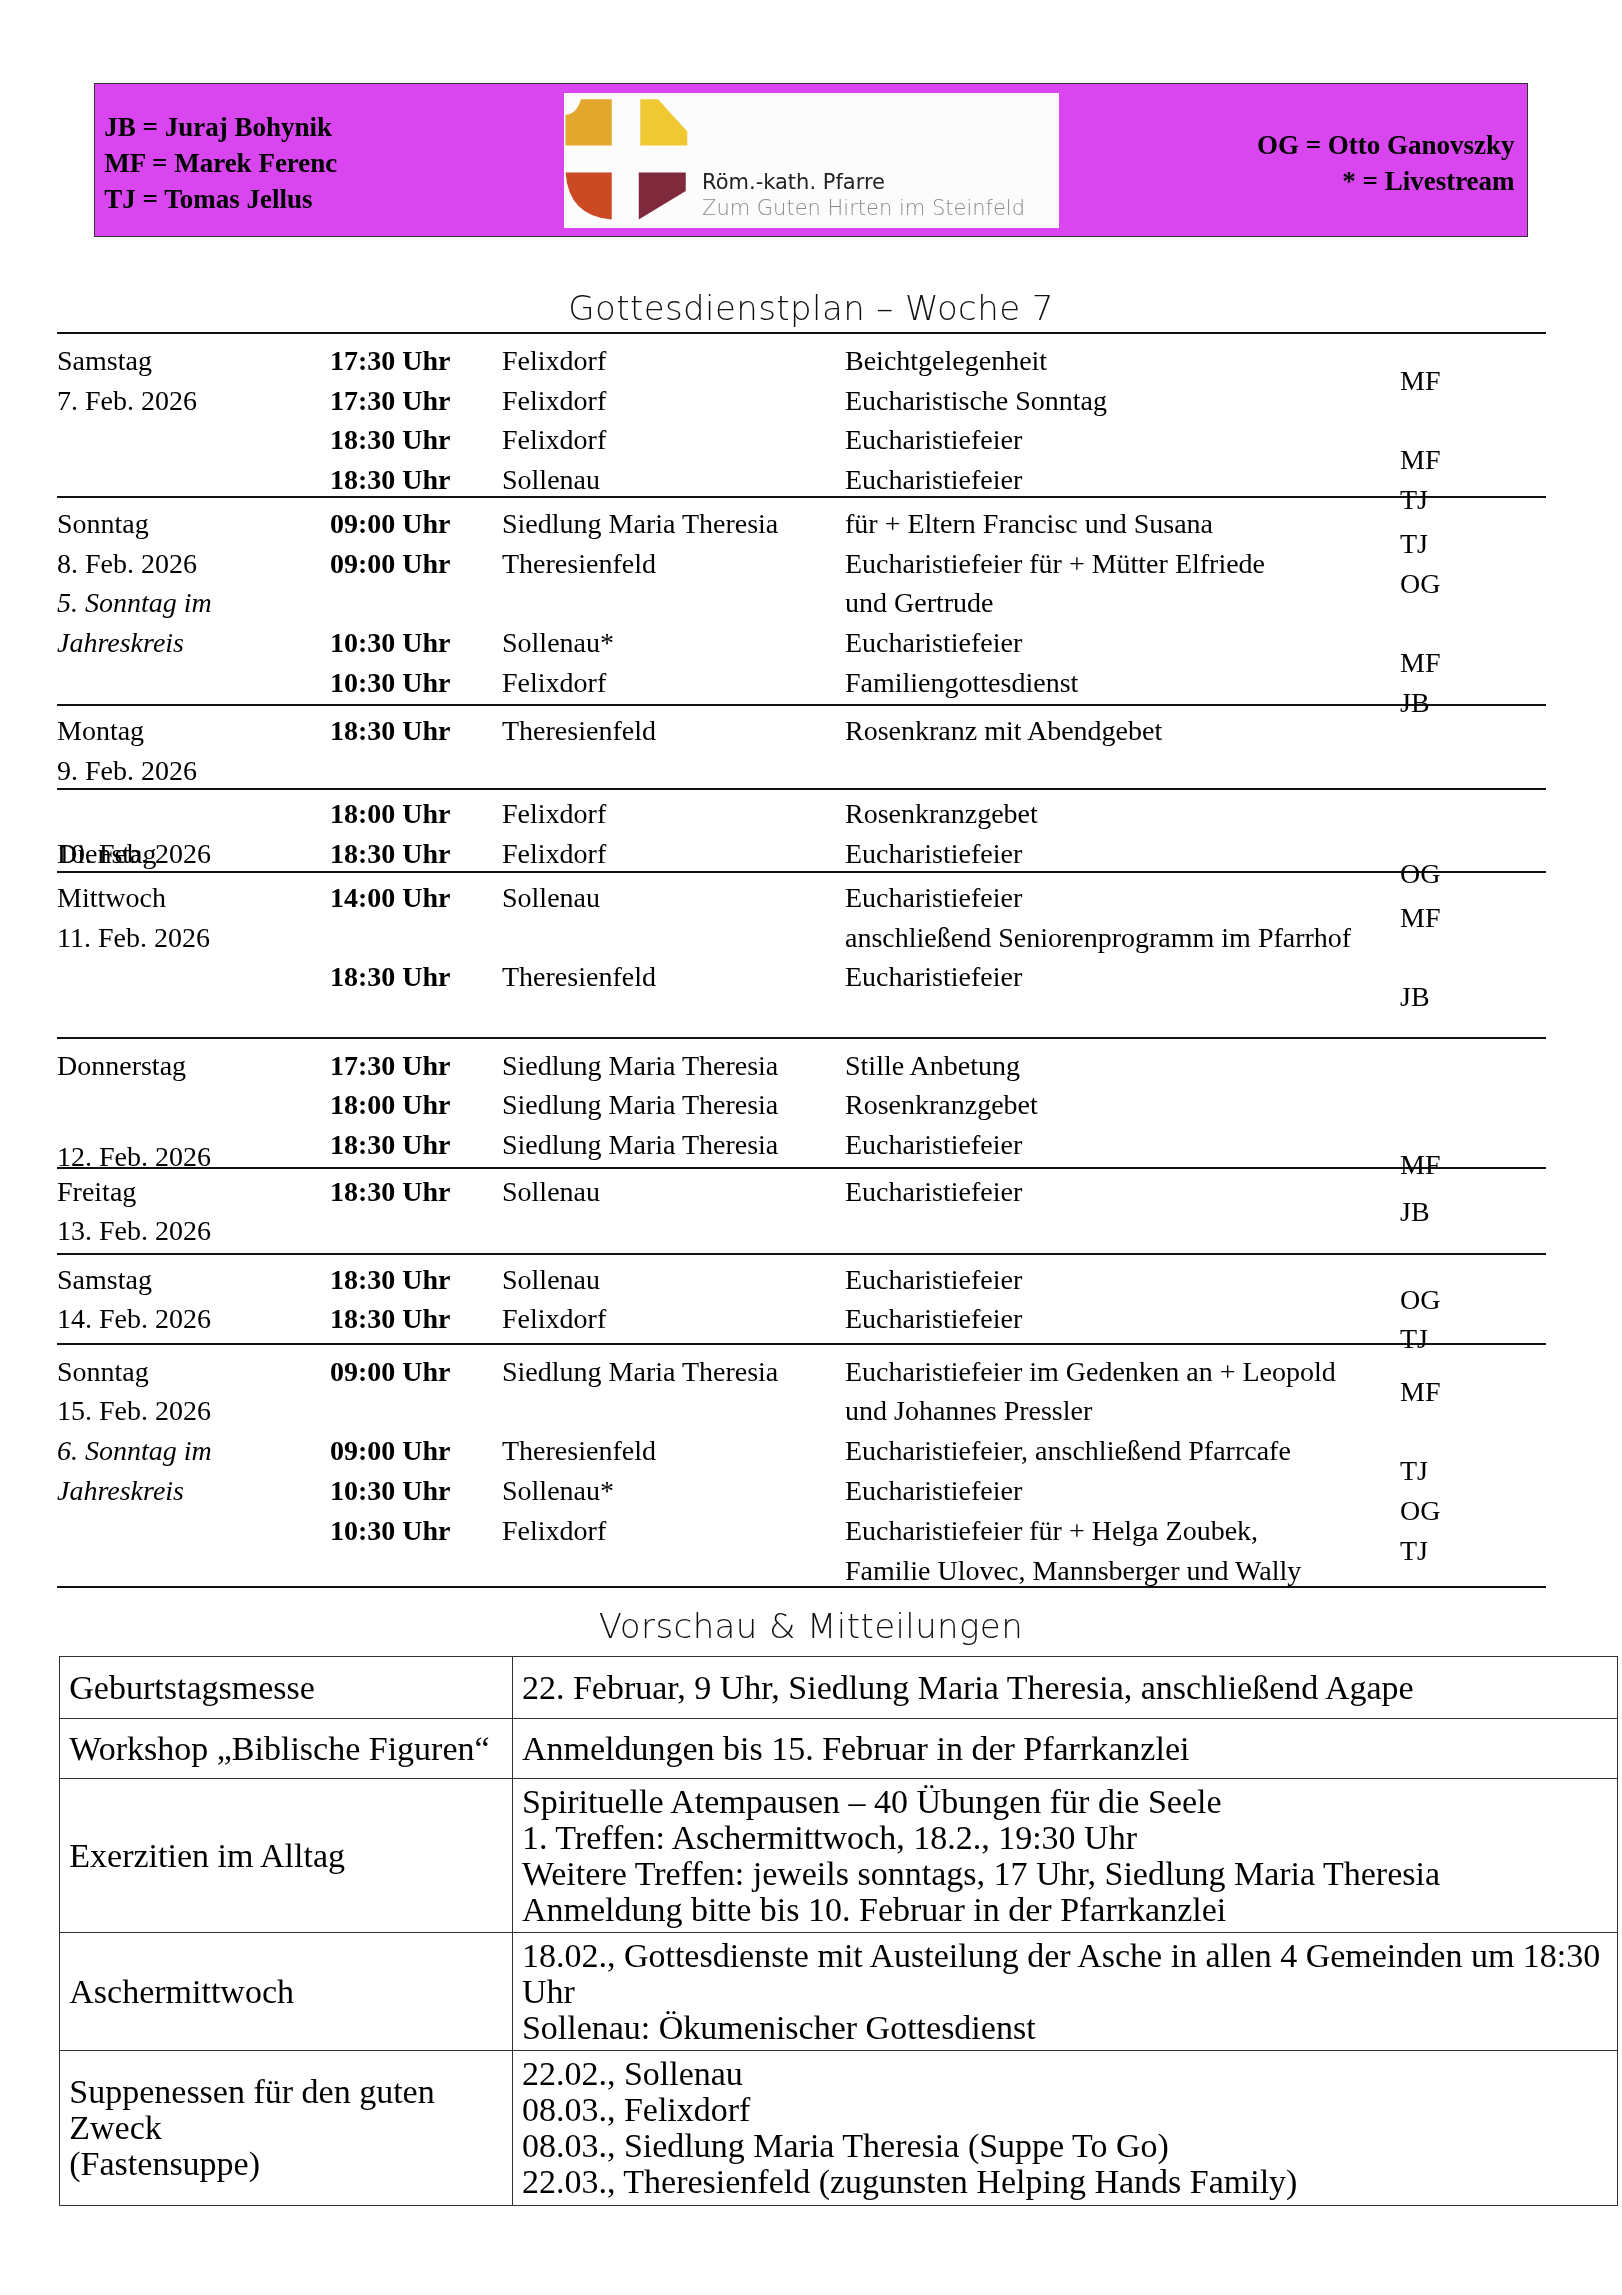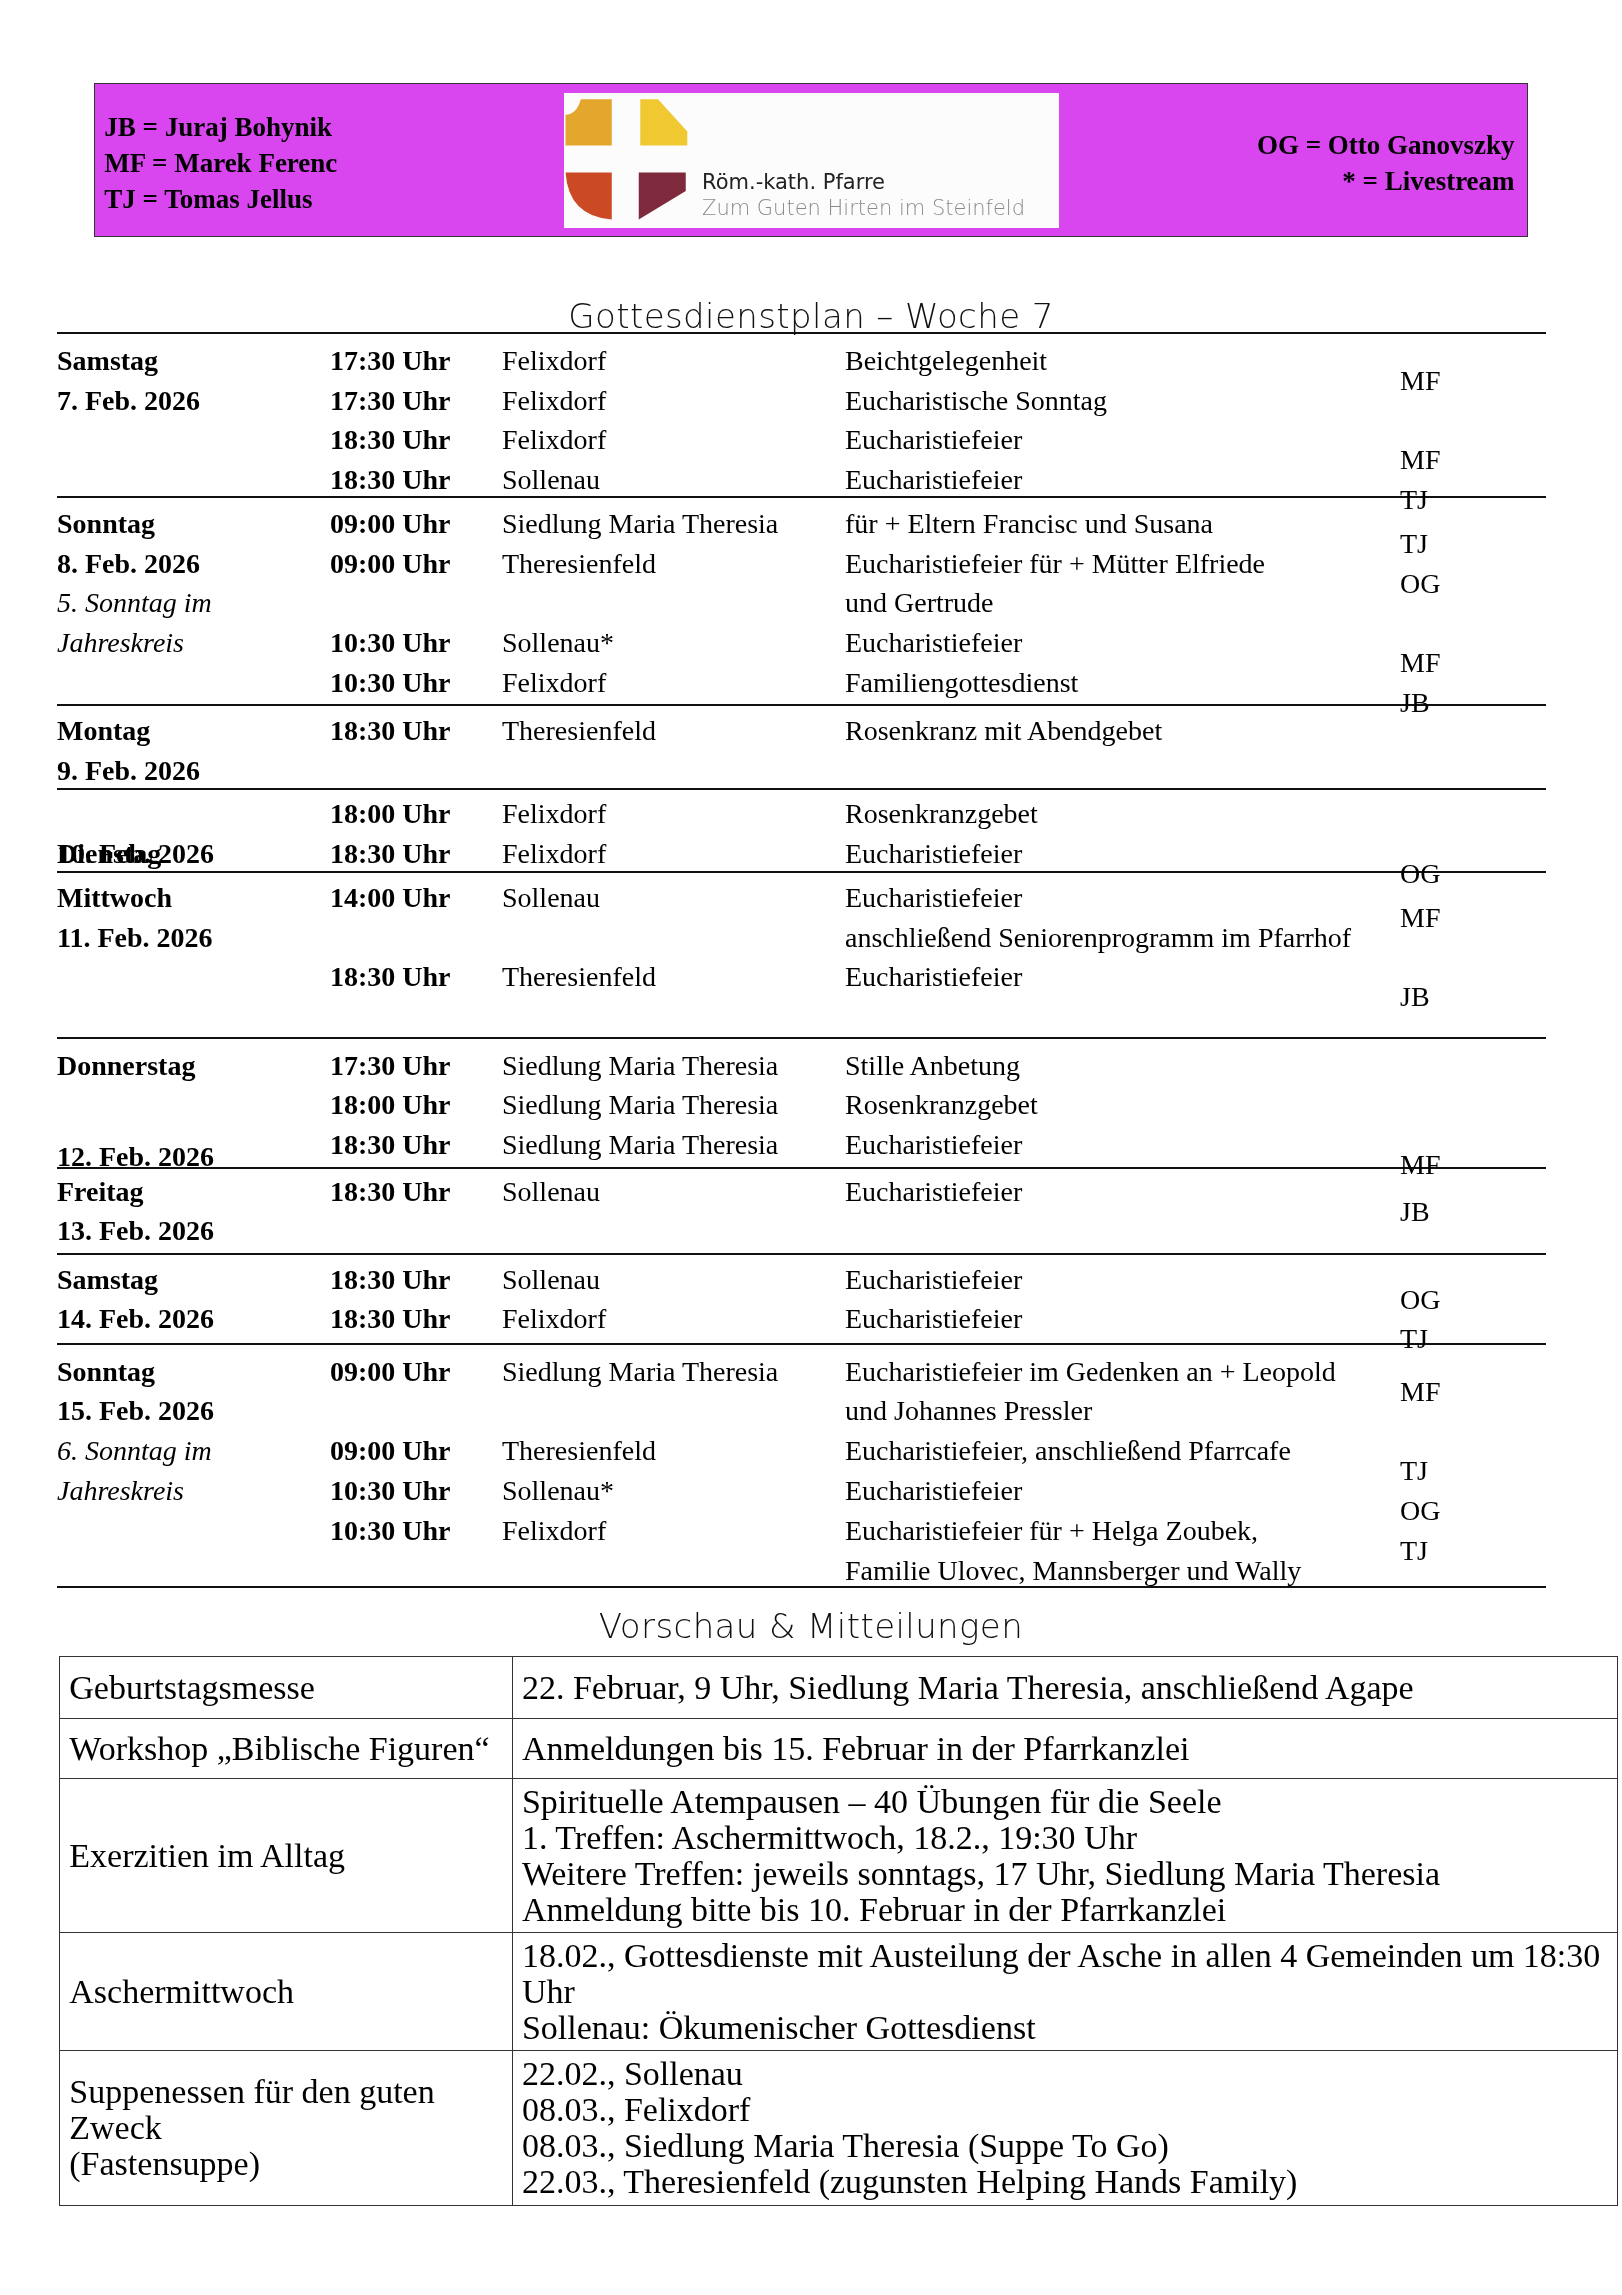--- a/index.html
+++ b/index.html
@@ -18,21 +18,21 @@
   .logo-text1 { position: absolute; left: 138px; top: 77px; font-family: "DejaVu Sans", sans-serif; font-size: 21px; color: #222; white-space: nowrap; letter-spacing: 0px; }
   .logo-text2 { position: absolute; left: 138px; top: 103px; font-family: "DejaVu Sans", sans-serif; font-size: 21px; color: #8a8a8a; white-space: nowrap; font-weight: 300; }
 
   .section-title { position: absolute; left: 0; width: 1622px; text-align: center;
                    font-family: "DejaVu Sans", "Liberation Sans", sans-serif; font-weight: 300;
                    font-size: 34px; color: #111; letter-spacing: 0.4px; }
 
   .rule { position: absolute; left: 57px; width: 1489px; height: 2.3px; background: #111; }
 
   .cell { position: absolute; font-size: 28px; line-height: 31px; white-space: nowrap; }
-  .day { left: 57px; font-weight: bold; }
+  .day { left: 57px; font-weight: normal; }
   .note { left: 57px; font-style: italic; }
   .time { left: 330px; font-weight: bold; }
   .loc { left: 502px; }
   .event { left: 845px; }
   .priest { left: 1400px; margin-top: 20px; }
 
   
   .info-table { position: absolute; left: 59px; top: 1656px; width: 1559px; border-collapse: collapse;
                 font-size: 34px; }
   .info-table td { border: 1.5px solid #333; vertical-align: middle; padding: 4.6px 9.3px; line-height: 37px; }
@@ -62,21 +62,21 @@
     <path d="M99 8 L122 8 L160 50 L160 68 L99 68 Z" fill="#EFC832"></path>
 
     <path d="M2 103 L62 103 L62 164 Q6 160 2 103 Z" fill="#CB4A24"></path>
 
     <path d="M97 103 L158 103 L158 127 L97 164 Z" fill="#7E2A3C"></path>
   </svg>
   <div class="logo-text1">Röm.-kath. Pfarre</div>
   <div class="logo-text2">Zum Guten Hirten im Steinfeld</div>
 </div>
 
-<div class="section-title" style="top:296px;">Gottesdienstplan – Woche 7</div>
+<div class="section-title" style="top:288px;">Gottesdienstplan – Woche 7</div>
 
 <div id="schedule">
     <div class="rule" style="top: 332px;"></div>
     <div class="rule" style="top: 496px;"></div>
     <div class="rule" style="top: 704px;"></div>
     <div class="rule" style="top: 788px;"></div>
     <div class="rule" style="top: 871px;"></div>
     <div class="rule" style="top: 1037px;"></div>
     <div class="rule" style="top: 1167px;"></div>
     <div class="rule" style="top: 1253px;"></div>

